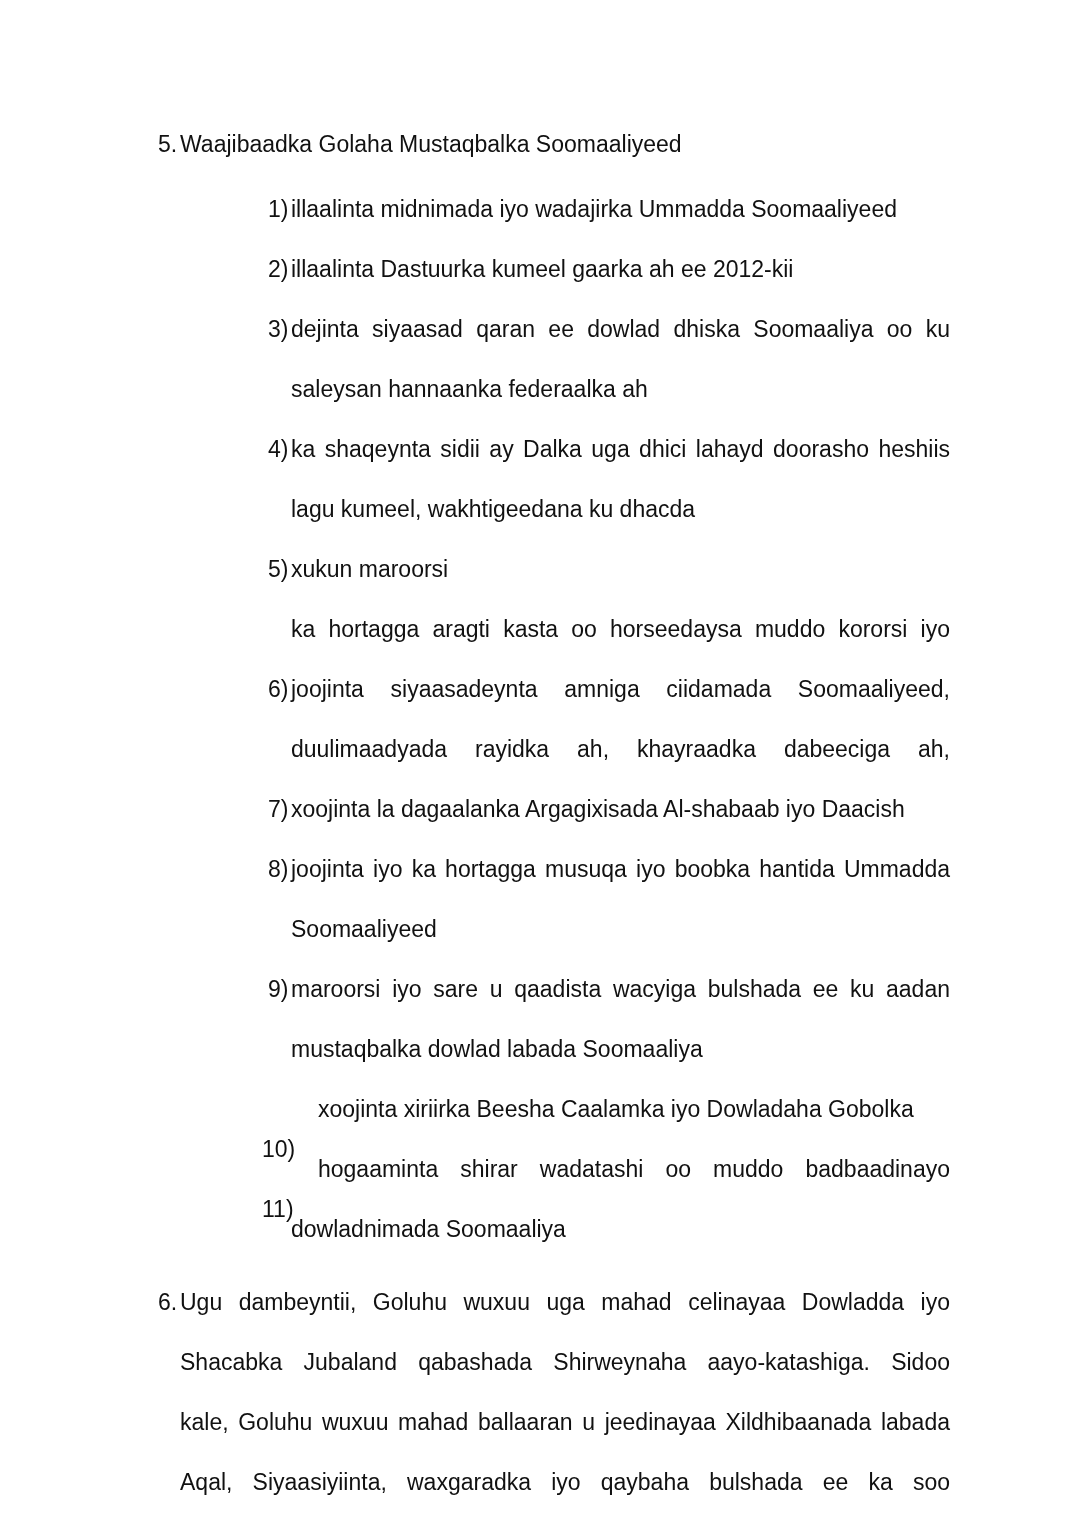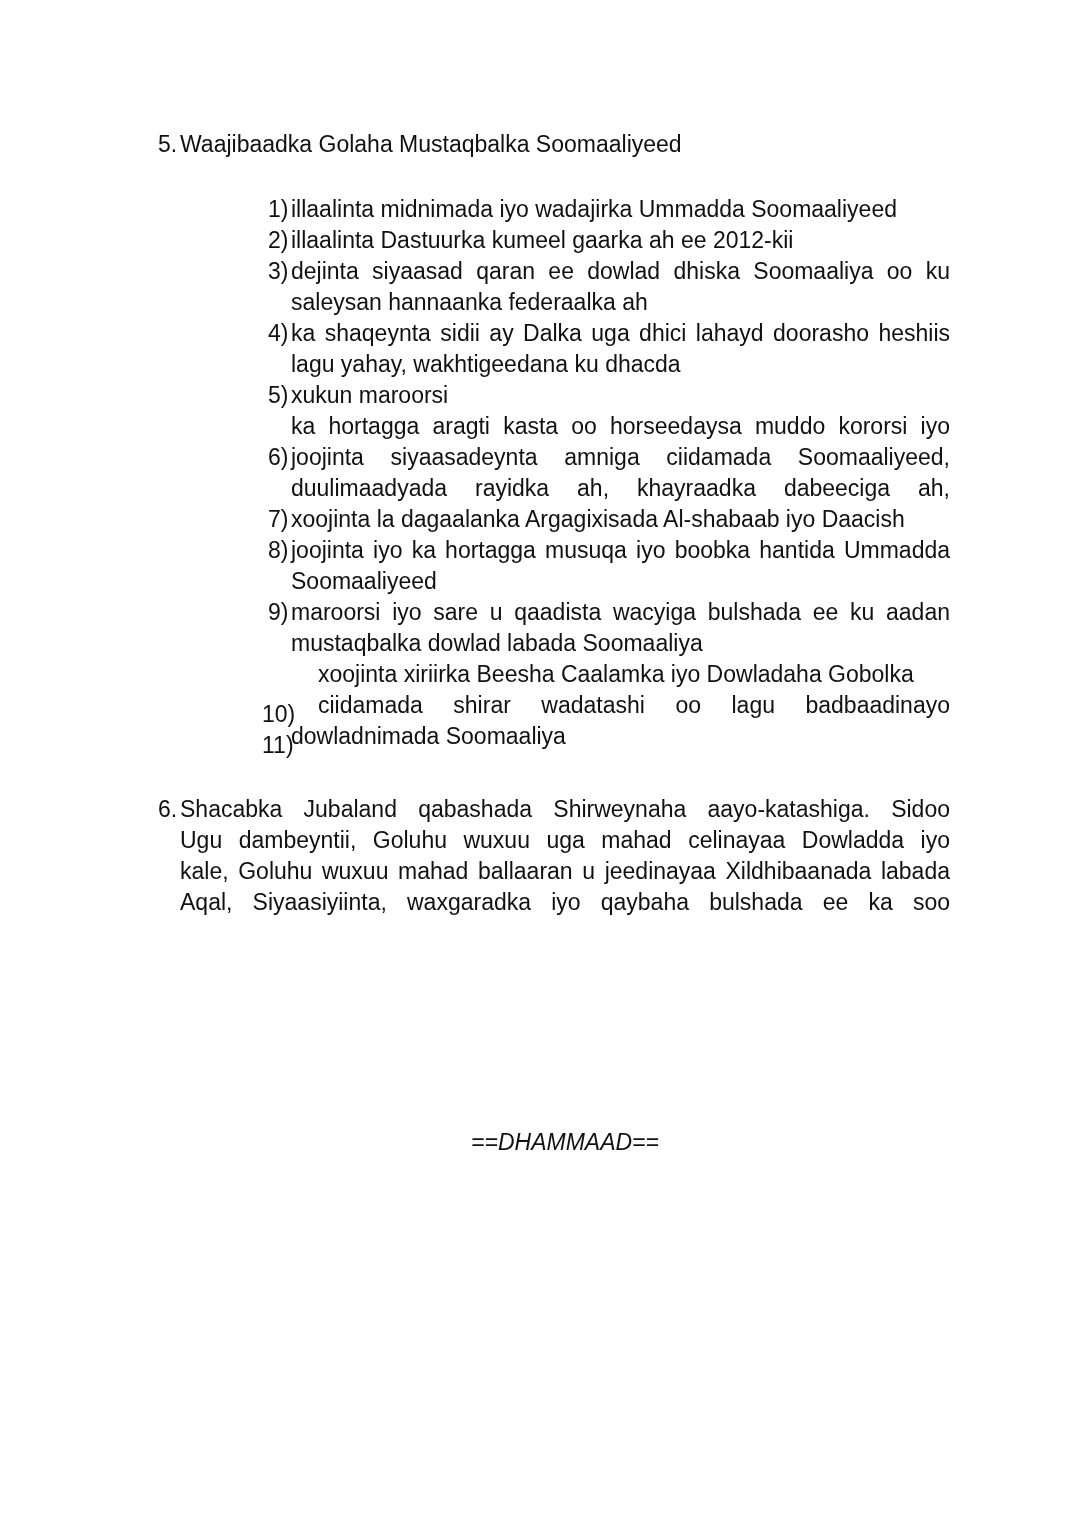--- a/index.html
+++ b/index.html
@@ -52,20 +52,21 @@
     left: -29px;
     margin-top: 40px;
   }
   .subitem.wide .line:first-child {
     text-indent: 27px;
   }
   
   .line {
     text-align: justify;
     text-align-last: justify;
+    margin-top: 29px;
   }
   .line.last {
     text-align: justify;
     text-align-last: left;
   }
   
   .closing {
     position: relative;
     margin-top: 42px;
     padding-left: 22px;
@@ -111,21 +112,21 @@
           <span class="num">3)</span>
           <div class="text">
             <div class="line">dejinta siyaasad qaran ee dowlad dhiska Soomaaliya oo ku</div>
             <div class="line last">saleysan hannaanka federaalka ah</div>
           </div>
         </div>
         <div class="subitem">
           <span class="num">4)</span>
           <div class="text">
             <div class="line">ka shaqeynta sidii ay Dalka uga dhici lahayd doorasho heshiis</div>
-            <div class="line last">lagu yahay, wakhtigeedana ku dhacda</div>
+            <div class="line last">lagu kumeel, wakhtigeedana ku dhacda</div>
           </div>
         </div>
         <div class="subitem">
           <span class="num">5)</span>
           <div class="text">
             <div class="line last">xukun maroorsi</div>
             <div class="line">ka hortagga aragti kasta oo horseedaysa muddo kororsi iyo</div>
           </div>
         </div>
         <div class="subitem">
@@ -157,31 +158,31 @@
         </div>
         <div class="subitem wide">
           <span class="num">10)</span>
           <div class="text">
             <div class="line last">xoojinta xiriirka Beesha Caalamka iyo Dowladaha Gobolka</div>
           </div>
         </div>
         <div class="subitem wide">
           <span class="num">11)</span>
           <div class="text">
-            <div class="line">ciidamada shirar wadatashi oo lagu badbaadinayo</div>
+            <div class="line">hogaaminta shirar wadatashi oo muddo badbaadinayo</div>
             <div class="line last">dowladnimada Soomaaliya</div>
           </div>
         </div>
       </div>
 
     <div class="closing">
       <span class="num">6.</span>
       <div>
+          <div class="line">Ugu dambeyntii, Goluhu wuxuu uga mahad celinayaa Dowladda iyo</div>
           <div class="line">Shacabka Jubaland qabashada Shirweynaha aayo-katashiga. Sidoo</div>
-          <div class="line">Ugu dambeyntii, Goluhu wuxuu uga mahad celinayaa Dowladda iyo</div>
           <div class="line">kale, Goluhu wuxuu mahad ballaaran u jeedinayaa Xildhibaanada labada</div>
           <div class="line">Aqal, Siyaasiyiinta, waxgaradka iyo qaybaha bulshada ee ka soo</div>
         </div>
     </div>
 
     <div class="end-marker">==DHAMMAAD==</div>
 
   </div>
 </div>
 

